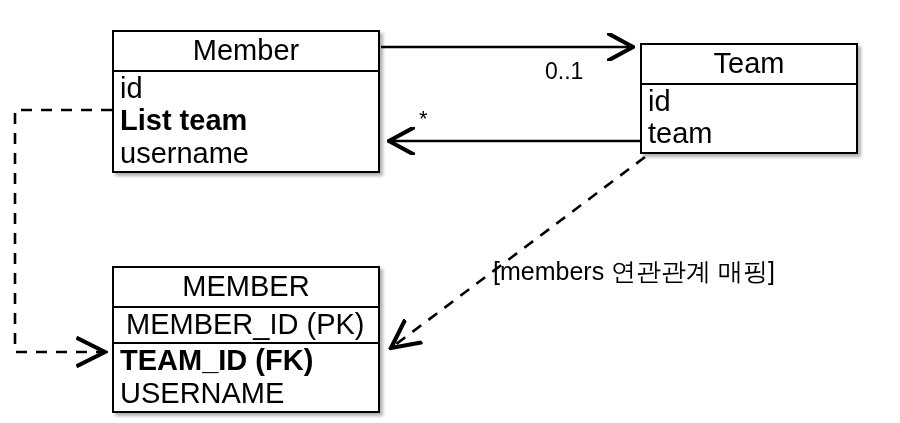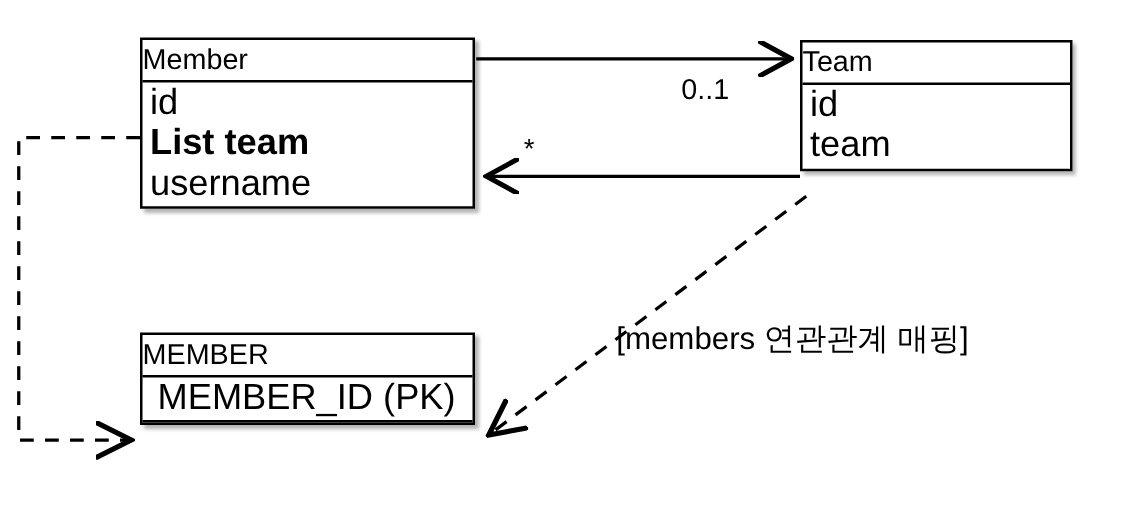--- a/index.html
+++ b/index.html
@@ -33,21 +33,22 @@
   .entity-box {
     position: absolute;
     box-sizing: border-box;
     background: #ffffff;
     border: 2.5px solid #000000;
     box-shadow: 3px 3px 3px rgba(0,0,0,0.30);
     z-index: 3;
   }
   .entity-header {
     box-sizing: border-box;
-    font-size: 23px;
+    text-align: center;
+    font-size: 29px;
     line-height: 1.0;
     padding: 4px 0 5px 0;
     border-bottom: 2.5px solid #000000;
     white-space: nowrap;
   }
   .entity-section {
     box-sizing: border-box;
     padding: 0px 0 2px 6px;
   }
   .entity-section.with-rule {
@@ -110,32 +111,36 @@
 
   <div class="entity-box" id="member-entity-box" style="left:112px; top:30px; width:268px;">
     <div class="entity-header">Member</div>
     <div class="entity-section">
       <div class="attr">id</div>
       <div class="attr bold">List team</div>
       <div class="attr">username</div>
     </div>
   </div>
 
-  <div class="entity-box" id="team-entity-box" style="left:640px; top:32px; width:218px;">
+  <div class="entity-box" id="team-entity-box" style="left:640px; top:43px; width:218px;">
     <div class="entity-header">Team</div>
     <div class="entity-section">
       <div class="attr">id</div>
       <div class="attr">team</div>
     </div>
   </div>
 
   <div class="entity-box" id="member-table-box" style="left:112px; top:266px; width:268px;">
     <div class="entity-header">MEMBER</div>
     <div class="entity-section with-rule">
       <div class="attr">MEMBER_ID (PK)</div>
+    </div>
+    <div class="entity-section">
+      <div class="attr bold">TEAM_ID (FK)</div>
+      <div class="attr">USERNAME</div>
     </div>
   </div>
 
   <div class="edge-label" style="left:545px; top:60px;">0..1</div>
 
   <div class="mult-star" style="left:419px; top:108px;">*</div>
 
 
   <div class="note-label" style="left:493px; top:259px;">[members 연관관계 매핑]</div>
 

